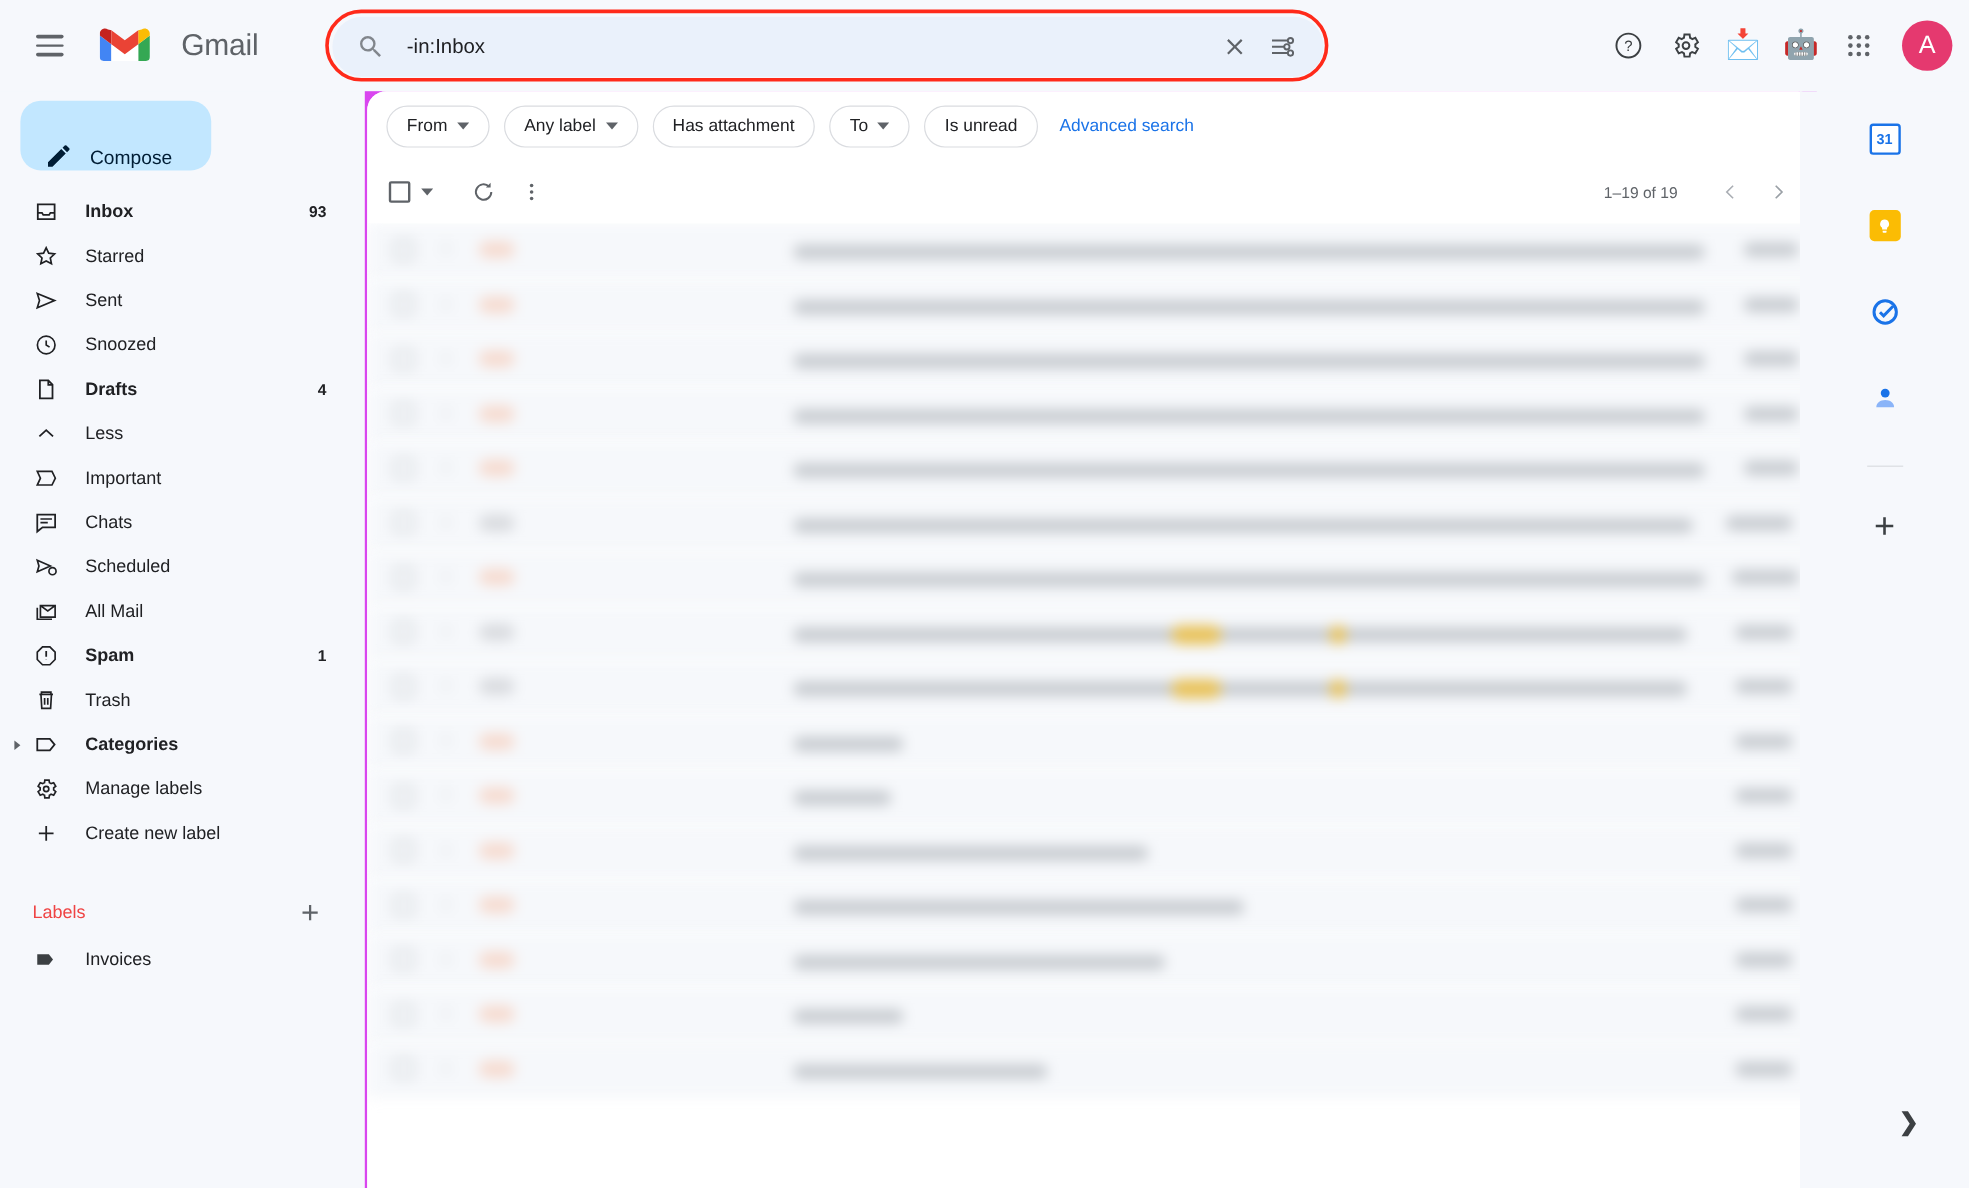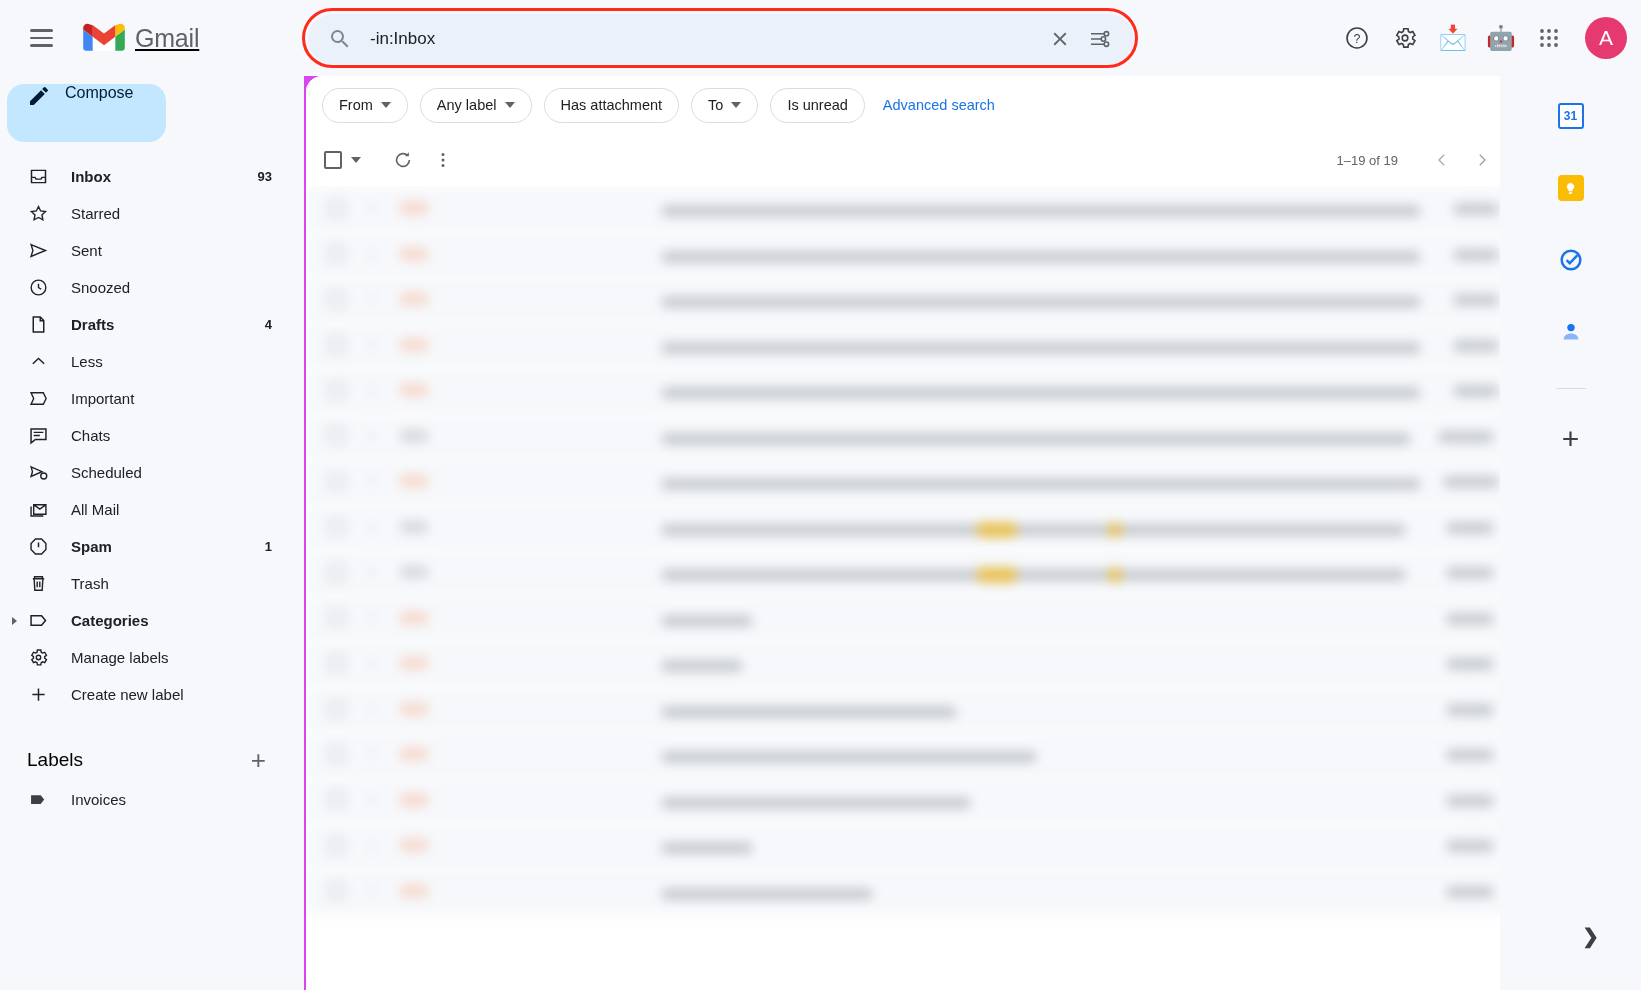--- a/index.html
+++ b/index.html
@@ -18,30 +18,30 @@
     position: absolute; top: 0; left: 0; width: 1641px; height: 76px;
     display: flex; align-items: center; background: #f6f8fc;
   }
   .hamburger {
     width: 48px; height: 48px; margin-left: 17px;
     display: flex; flex-direction: column; justify-content: center; align-items: center;
     gap: 5px; border-radius: 50%; cursor: pointer;
   }
   .hamburger span { display: block; width: 23px; height: 2.5px; background: #5f6368; border-radius: 2px; }
 
-  .brand { display: flex; align-items: center; margin-left: 18px; gap: 10px; cursor: pointer; text-decoration: underline; }
+  .brand { display: flex; align-items: center; margin-left: 18px; gap: 26px; cursor: pointer; }
   .gmail-logo { width: 42px; height: 32px; }
   .brand-text {
     font-size: 25px; color: #5f6368; letter-spacing: -0.2px;
     font-family: "Liberation Sans", sans-serif; font-weight: 400;
   }
 
   
   .search-wrap {
-    position: absolute; left: 302px; top: 8px;
+    position: absolute; left: 271px; top: 8px;
     width: 836px; height: 60px;
     border: 3.5px solid #ff2a1a; border-radius: 32px;
     display: flex; align-items: center;
   }
   .search-box {
     position: absolute; left: 3px; top: 3px; width: 826px; height: 50px;
     background: #eaf1fb; border-radius: 26px;
     display: flex; align-items: center; padding: 0 14px 0 20px;
   }
   .search-icon { width: 24px; height: 24px; flex: 0 0 24px; opacity: .75; }
@@ -70,23 +70,23 @@
     font-size: 21px; margin-left: 8px; cursor: pointer;
     font-family: "Liberation Sans", sans-serif;
   }
 
   
   .sidebar {
     position: absolute; left: 0; top: 76px; width: 290px; height: 914px;
     background: #f6f8fc; overflow: hidden;
   }
   .compose {
-    margin: 8px 0 0 7px; width: 159px; height: 58px;
+    margin: 8px 0 0 17px; width: 159px; height: 58px;
     background: #c2e7ff; border-radius: 17px;
-    display: flex; align-items: flex-start; gap: 14px; padding-left: 20px;
+    display: flex; align-items: flex-end; gap: 14px; padding-left: 20px;
     cursor: pointer; border: none;
   }
   .compose-label { font-size: 16px; color: #001d35; font-family: "Liberation Sans", sans-serif; }
 
   .nav { margin-top: 16px; }
   .nav-item {
     display: flex; align-items: center; height: 37px;
     padding-left: 27px; padding-right: 18px;
     border-radius: 0 18px 18px 0; cursor: pointer; position: relative;
   }
@@ -101,21 +101,21 @@
   .nav-caret {
     position: absolute; left: 12px; width: 0; height: 0;
     border-left: 5px solid #5f6368;
     border-top: 4px solid transparent; border-bottom: 4px solid transparent;
   }
 
   .labels-head {
     display: flex; align-items: center; justify-content: space-between;
     margin: 30px 24px 4px 27px; height: 34px;
   }
-  .labels-title { font-size: 19px; color: #000000; font-family: "Liberation Sans", sans-serif; }
+  .labels-title { font-size: 15px; color: #ef4444; font-family: "Liberation Sans", sans-serif; }
   .plus-btn { font-size: 26px; color: #5f6368; cursor: pointer; line-height: 1; }
 
   
   .main {
     position: absolute; left: 304px; top: 76px;
     width: 1210px; height: 914px; background: #d946ef;
   }
   .panel {
     position: absolute; left: 2px; top: 0; width: 1208px; height: 914px;
     background: #fff; border-radius: 16px 16px 0 0; overflow: hidden;

